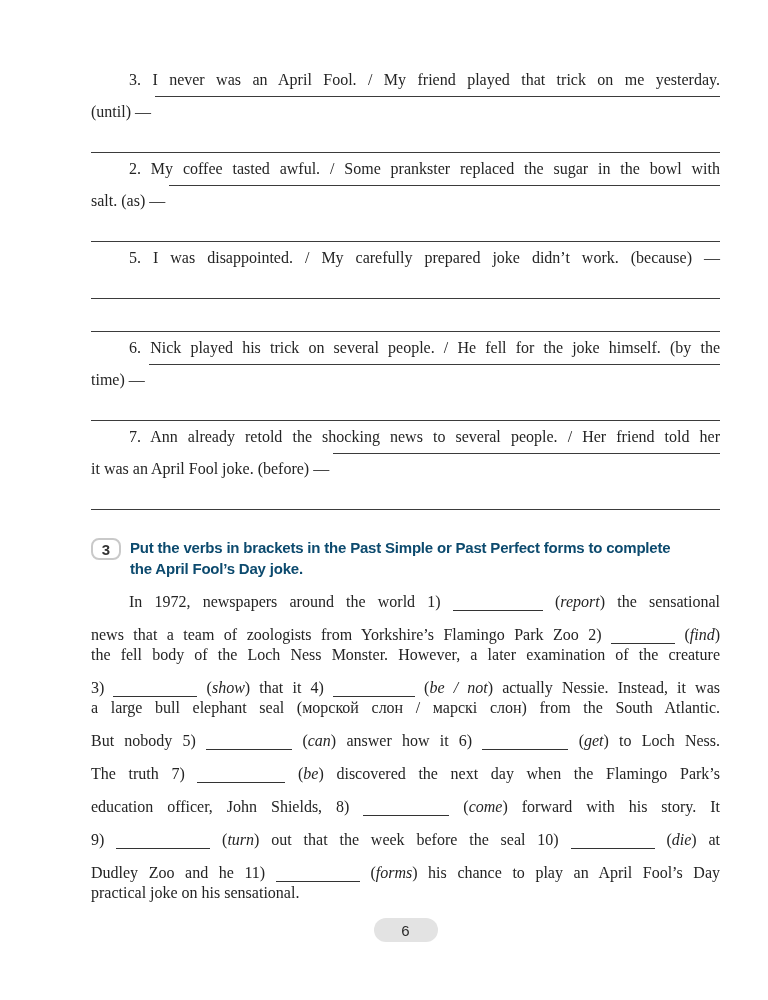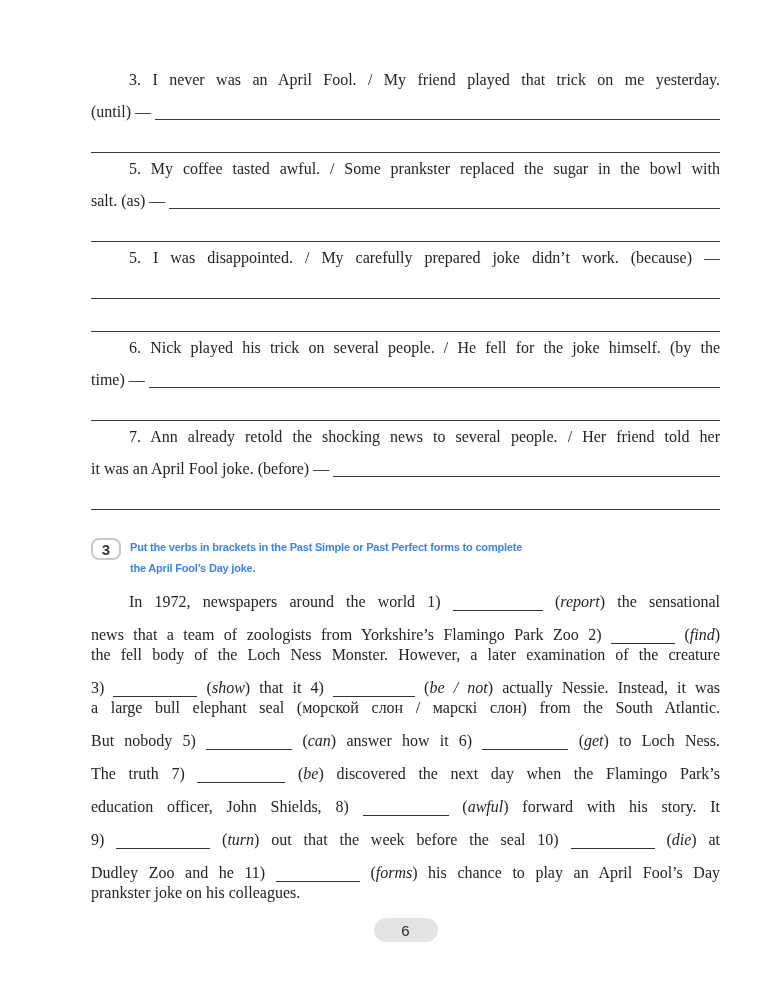--- a/index.html
+++ b/index.html
@@ -14,40 +14,40 @@
     color: #242424;
   }
   
   .tline {
     line-height: 32px;
     text-align: justify;
     text-align-last: justify;
     text-indent: 38px;
     white-space: normal;
   }
-  .fill-row { display: flex; align-items: flex-end; line-height: 32px; }
+  .fill-row { display: flex; align-items: flex-start; line-height: 32px; }
   .fill-row .cue { white-space: pre; }
   .frule { flex: 1; border-bottom: 1.7px solid #3b3b3b; margin-bottom: 8px; }
   .hr { height: 25px; border-bottom: 1.7px solid #3b3b3b; }
   .hr.wide { height: 33px; }
   
   .ex-header { display: flex; gap: 9px; margin-top: 27px; align-items: flex-start; }
   .badge {
     flex: 0 0 auto;
     width: 30px; height: 22px; margin-top: 1px;
     border: 2.5px solid #c9c9c9; border-radius: 8px;
     display: inline-flex; align-items: center; justify-content: center;
     font-family: "Liberation Sans", sans-serif;
     font-weight: bold; font-size: 15px; color: #333333;
     background: #ffffff;
   }
   .ex-title {
     font-family: "Liberation Sans", sans-serif;
-    font-weight: bold; font-size: 11px; line-height: 21px;
-    letter-spacing: -0.2px; color: #3b82f6; white-space: nowrap;
+    font-weight: bold; font-size: 15px; line-height: 21px;
+    letter-spacing: -0.2px; color: #0c4a6e; white-space: nowrap;
   }
   
   .story { margin-top: 0; font-family: Liberation Serif, serif; }
   .sline {
     line-height: 20px;
     text-align: justify;
     text-align-last: justify;
   }
   .sline.wide { margin-top: 13px; }
   .sline.indent { text-indent: 38px; }
@@ -75,21 +75,21 @@
   <section class="items">
       <div class="item">
         <div class="tline">3. I never was an April Fool. / My friend played that trick on me yesterday.</div>
         <div class="fill-row">
           <span class="cue">(until) — </span>
           <span class="frule"></span>
         </div>
         <div class="hr"></div>
       </div>
       <div class="item">
-        <div class="tline">5. My coffee tasted awful. / Some prankster replaced the sugar in the bowl with</div>
+        <div class="tline">2. My coffee tasted awful. / Some prankster replaced the sugar in the bowl with</div>
         <div class="fill-row">
           <span class="cue">salt. (as) — </span>
           <span class="frule"></span>
         </div>
         <div class="hr"></div>
       </div>
       <div class="item">
         <div class="tline">5. I was disappointed. / My carefully prepared joke didn’t work. (because) —</div>
         <div class="hr"></div>
         <div class="hr wide"></div>
@@ -121,20 +121,20 @@
   </section>
 
   <section class="story">
       <div class="sline wide indent">In 1972, newspapers around the world 1) <span class="blank" style="width: 90px;"></span> (<i>report</i>) the sensational</div>
       <div class="sline wide">news that a team of zoologists from Yorkshire’s Flamingo Park Zoo 2) <span class="blank" style="width: 64px;"></span> (<i>find</i>)</div>
       <div class="sline tight">the fell body of the Loch Ness Monster. However, a later examination of the creature</div>
       <div class="sline wide">3) <span class="blank" style="width: 84px;"></span> (<i>show</i>) that it 4) <span class="blank" style="width: 82px;"></span> (<i>be / not</i>) actually Nessie. Instead, it was</div>
       <div class="sline tight">a large bull elephant seal (морской слон / марскі слон) from the South Atlantic.</div>
       <div class="sline wide">But nobody 5) <span class="blank" style="width: 86px;"></span> (<i>can</i>) answer how it 6) <span class="blank" style="width: 86px;"></span> (<i>get</i>) to Loch Ness.</div>
       <div class="sline wide">The truth 7) <span class="blank" style="width: 88px;"></span> (<i>be</i>) discovered the next day when the Flamingo Park’s</div>
-      <div class="sline wide">education officer, John Shields, 8) <span class="blank" style="width: 86px;"></span> (<i>awful</i>) forward with his story. It</div>
+      <div class="sline wide">education officer, John Shields, 8) <span class="blank" style="width: 86px;"></span> (<i>come</i>) forward with his story. It</div>
       <div class="sline wide">9) <span class="blank" style="width: 94px;"></span> (<i>turn</i>) out that the week before the seal 10) <span class="blank" style="width: 84px;"></span> (<i>die</i>) at</div>
       <div class="sline wide">Dudley Zoo and he 11) <span class="blank" style="width: 84px;"></span> (<i>forms</i>) his chance to play an April Fool’s Day</div>
-      <div class="sline tight last">prankster joke on his colleagues.</div>
+      <div class="sline tight last">practical joke on his sensational.</div>
     </section>
 
   <div class="folio">6</div>
 </div>
 
 </body></html>

